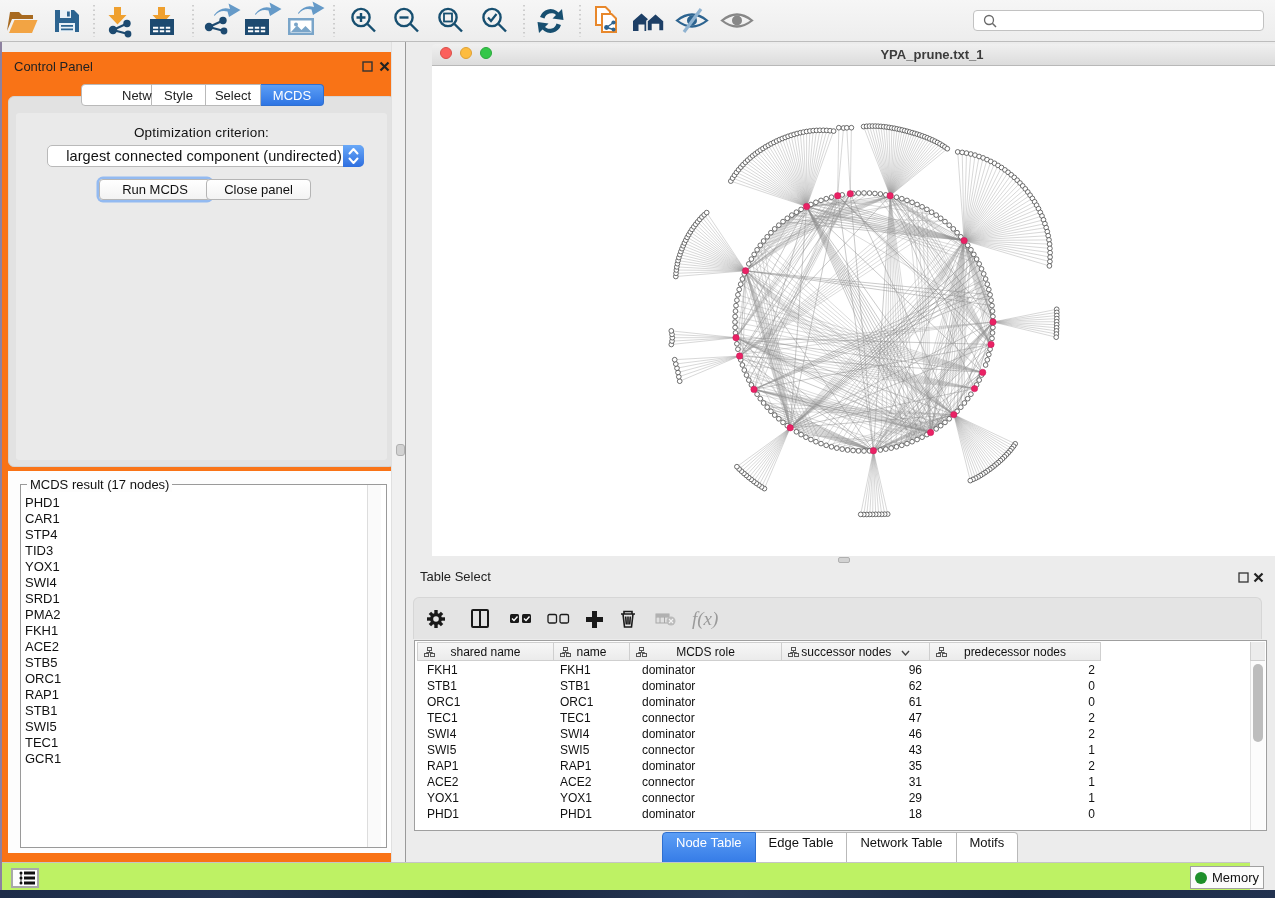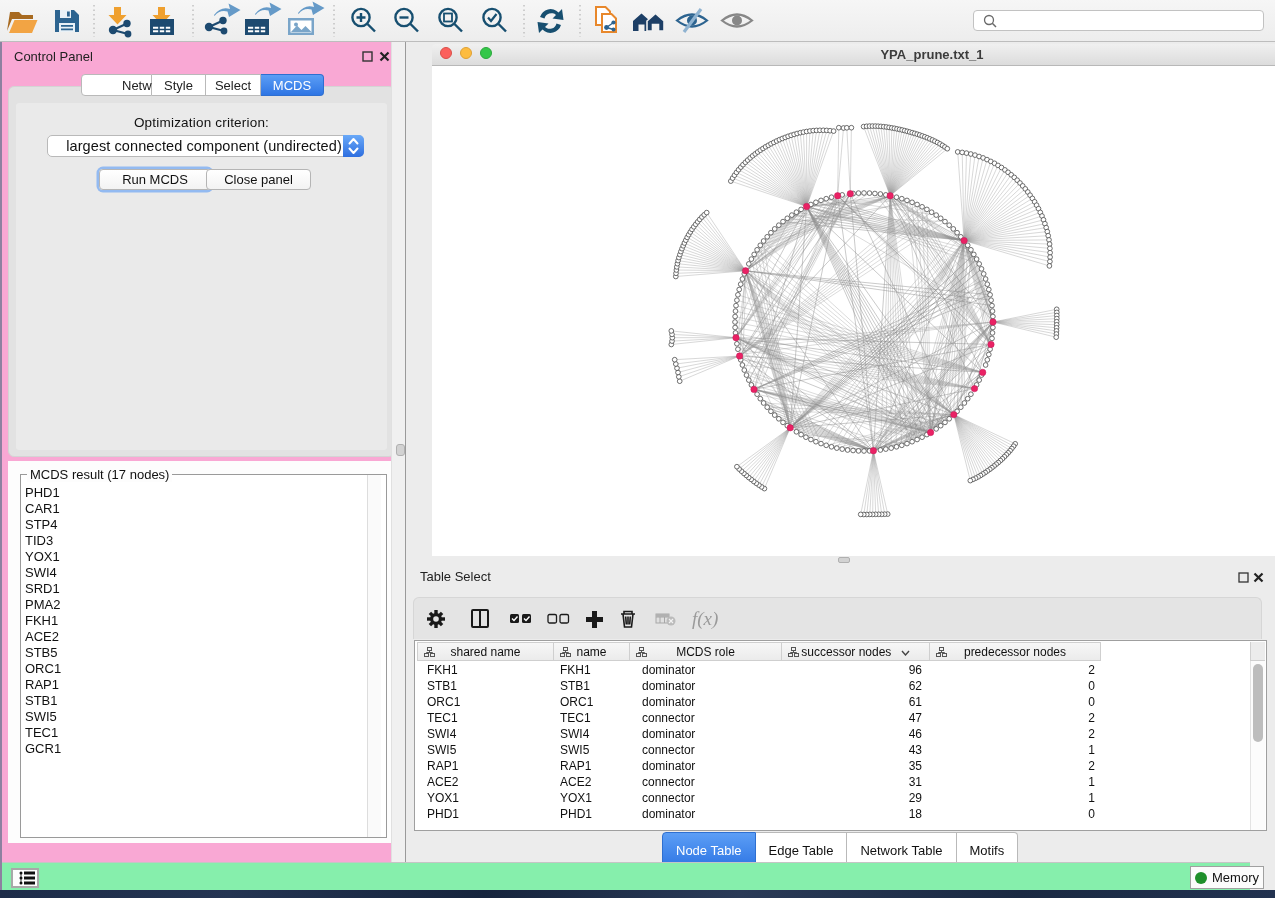--- a/index.html
+++ b/index.html
@@ -5,21 +5,21 @@
 html,body { width:1275px; height:898px; overflow:hidden; }
 body { font-family:"Liberation Sans", sans-serif; background:#ececec; position:relative; }
 .abs { position:absolute; }
 
 #toolbar { left:0; top:0; width:1275px; height:42px;
   background:linear-gradient(#f6f6f6,#ededed); border-bottom:1px solid #bdbdbd; }
 
 #search { left:973px; top:10px; width:291px; height:21px; background:#fff;
   border:1px solid #c2c2c2; border-radius:4px; }
 
-#cpanel { left:2px; top:42px; width:403px; height:820px; background:#f9a8d4; }
+#cpanel { left:2px; top:52px; width:403px; height:820px; background:#f97316; }
 #cp-title { left:12px; top:7px; font-size:13px; color:#222; }
 .winbtn { position:absolute; top:9px; width:11px; height:11px; }
 #cp-tabs { left:79px; top:32px; height:22px; display:flex; z-index:2; }
 .cptab { height:22px; line-height:21px; font-size:13px; color:#222; background:#fff;
   border:1px solid #b9b9b9; border-left:none; text-align:center; }
 .cptab.first { border-left:1px solid #b9b9b9; border-radius:4px 0 0 4px;padding-left:40px; }
 .cptab.last { border-radius:0 4px 4px 0; }
 .cptab.sel { background:linear-gradient(#5c9ef5,#2e75e4); color:#fff; border-color:#2e6fd0; }
 #cp-pane { left:6px; top:44px; width:387px; height:371px; background:#e2e2e2;
   border:1px solid #d4d4d4; border-radius:6px; }
@@ -76,26 +76,26 @@
 .c1 { position:absolute; left:10px; }
 .c2 { position:absolute; left:143px; }
 .c3 { position:absolute; left:225px; }
 .c4 { position:absolute; left:365px; width:140px; text-align:right; }
 .c5 { position:absolute; left:515px; width:163px; text-align:right; }
 #tscroll { right:1px; top:1px; width:15px; height:188px; background:#fcfcfc; border-left:1px solid #e3e3e3; }
 #tthumb { position:absolute; left:2px; top:22px; width:10px; height:78px; background:#bdbdbd; border-radius:5px; }
 
 #bot-tabs { left:256px; top:269px; height:21px; display:flex; }
 .btab { height:37px; line-height:20px; font-size:13px; color:#111; background:#fff;
-  border:1px solid #b9b9b9; border-left:none; padding:8px 13px; }
+  border:1px solid #b9b9b9; border-left:none; padding:0 13px; }
 .btab.first { border-left:1px solid #b9b9b9; border-radius:4px 0 0 4px; }
 .btab.last { border-radius:0 4px 4px 0; }
 .btab.sel { background:linear-gradient(#5c9ef5,#2e75e4); color:#fff; border-color:#2e6fd0; }
 
-#statusbar { left:0; top:862px; width:1250px; height:28px; background:#86efac;
+#statusbar { left:0; top:862px; width:1250px; height:28px; background:#bef264;
   border-top:1px solid #c5c5c5; }
 #listbtn { left:11px; top:5px; width:28px; height:20px; background:#fdfdfd;
   border:2px solid #a8a8a8; }
 #membtn { left:1190px; top:3px; width:74px; height:23px; background:#fbfbfb;
   border:1px solid #a0a0a0; font-size:13px; color:#111;
   text-align:center; line-height:21px; }
 #membtn .dot { display:inline-block; width:12px; height:12px; border-radius:50%;
   background:#1e8f2a; margin-right:5px; vertical-align:-2px; }
 #wallpaper { left:0; top:890px; width:1275px; height:8px;
   background:linear-gradient(90deg,#1d2c49 0%,#243452 18%,#16243d 38%,#2a3a57 58%,#1a2942 80%,#223250 100%); }

